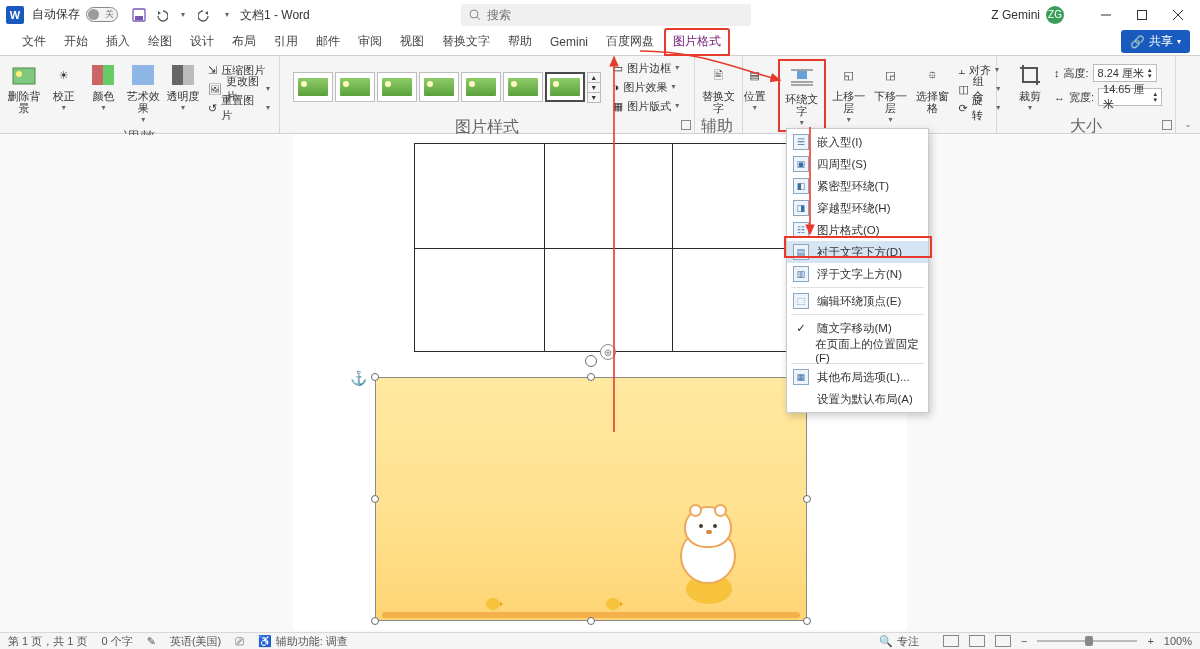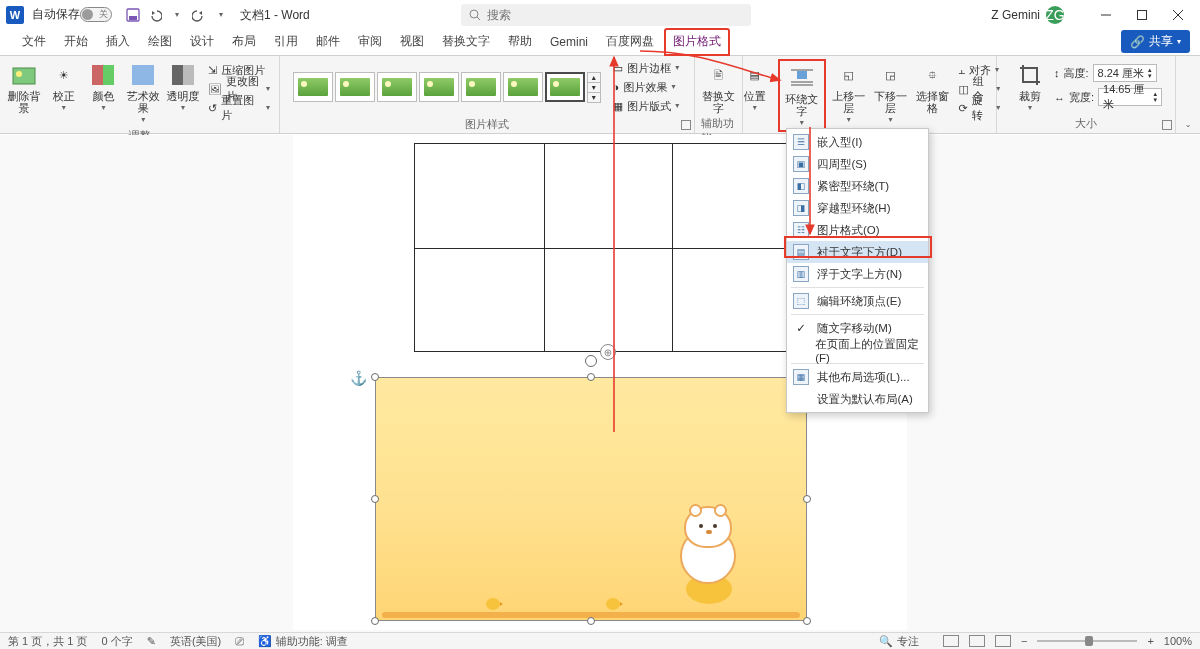--- a/index.html
+++ b/index.html
@@ -1,43 +1,43 @@
 <!DOCTYPE html>
 <html><head>
 <meta charset="utf-8">
 <style>
   * { margin:0; padding:0; box-sizing:border-box; font-family:"Microsoft YaHei","Segoe UI",sans-serif; }
   body { background:#fff; width:1200px; height:649px; overflow:hidden; position:relative; font-size:12px; color:#333; }
 
   
   .titlebar { height:29px; background:#fff; display:flex; align-items:center; padding:0 6px; position:relative; }
   .word-icon { width:18px; height:18px; background:#185abd; color:#fff; display:flex; align-items:center; justify-content:center; border-radius:2px; font-size:11px; font-weight:bold; margin-right:8px;}
-  .autosave { display:flex; align-items:center; margin-right:10px;}
+  .autosave { display:flex; align-items:center; gap:6px; margin-right:10px;}
   .switch { width:32px; height:15px; border:1px solid #888; border-radius:8px; position:relative; background:#f3f3f3; }
   .switch .knob { width:11px; height:11px; border-radius:50%; background:#9c9c9c; position:absolute; left:1px; top:1px; }
   .qat-icon { width:16px; height:16px; display:inline-flex; align-items:center; justify-content:center; margin:0 3px; color:#3a3a3a; }
   .doc-title { position:absolute; left:240px; top:7px; }
   .searchbox { position:absolute; left:461px; top:4px; width:290px; height:22px; background:#f0f0f0; border-radius:3px; display:flex; align-items:center; padding:0 8px; color:#777; }
   .searchbox svg { margin-right:6px; }
   .win-ctrls { position:absolute; right:4px; top:0; height:29px; display:flex; align-items:center; }
   .win-ctrls .user { display:flex; align-items:center; gap:6px; margin-right:24px; }
-  .avatar { width:18px; height:18px; border-radius:50%; background:#3a9e5a; color:#fff; font-size:14px; display:flex; align-items:center; justify-content:center; }
+  .avatar { width:18px; height:18px; border-radius:50%; background:#3a9e5a; color:#fff; font-size:10px; display:flex; align-items:center; justify-content:center; }
   .win-btn { width:36px; height:29px; display:flex; align-items:center; justify-content:center; }
 
   
   .tabs { height:26px; display:flex; align-items:center; padding-left:14px; gap:2px; position:relative; background:#fff;}
   .tab { padding:4px 8px 5px; font-size:12px; color:#444; }
   .tab.active { color:#701a75; border:1.5px solid #185abd; border-bottom:none; border-radius:3px 3px 0 0; position:relative; z-index:2; background:#fff;}
   .red-box-tab { border:2px solid #e63b2c !important; padding:3px 7px 4px;}
   .share-btn { position:absolute; right:10px; top:1px; background:#185abd; color:#fff; padding:3px 9px; border-radius:3px; font-size:12px; display:flex; align-items:center; gap:4px;}
 
   
   .ribbon { height:79px; background:#f5f5f5; border-top:1px solid #d0d0d0; border-bottom:1px solid #d0d0d0; display:flex; position:relative; }
   .group { border-right:1px solid #d8d8d8; padding:3px 6px 0; display:flex; flex-direction:column; align-items:center; height:100%; }
-  .group-label { font-size:11px; color:#666; margin-top:auto; padding:2px 0 3px; }
+  .group-label { font-size:16px; color:#666; margin-top:auto; padding:2px 0 3px; }
   .grp-row { display:flex; align-items:flex-start; gap:4px; }
   .bigbtn { width:40px; display:flex; flex-direction:column; align-items:center; padding-top:3px; gap:2px; text-align:center; font-size:11px; line-height:12px; }
   .big-icon { width:26px; height:26px; display:flex; align-items:center; justify-content:center; }
   .smallbtn { display:flex; align-items:center; gap:4px; font-size:11px; padding:1px 3px; height:18px;}
   .style-thumb { width:40px; height:30px; border:1px solid #bdbdbd; background:#fff; display:flex; align-items:center; justify-content:center; margin:1px;}
   .style-thumb.sel { border:2px solid #4a4a4a; }
   .style-thumb .pic { width:30px; height:18px; background:linear-gradient(180deg,#8fcb67,#5aa23c); border-radius:1px; position:relative; }
   .style-thumb .pic::after{content:"";position:absolute;top:3px;left:3px;width:6px;height:6px;background:#fff8c0;border-radius:50%;}
   .size-row { display:flex; align-items:center; gap:4px; font-size:11px; height:20px;}
   .size-input { width:64px; height:18px; border:1px solid #bbb; background:#fff; display:flex; align-items:center; padding:0 4px; font-size:11px; justify-content:space-between;}

